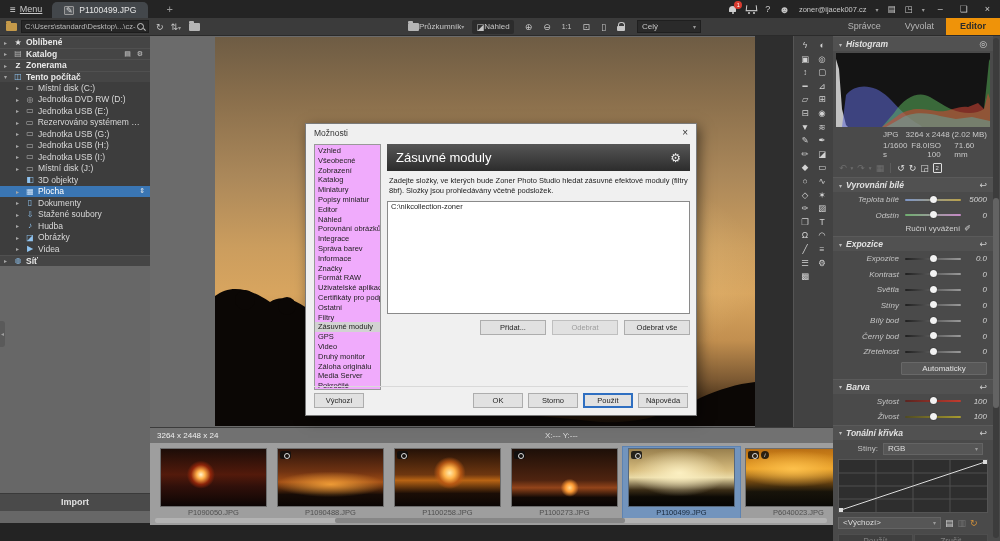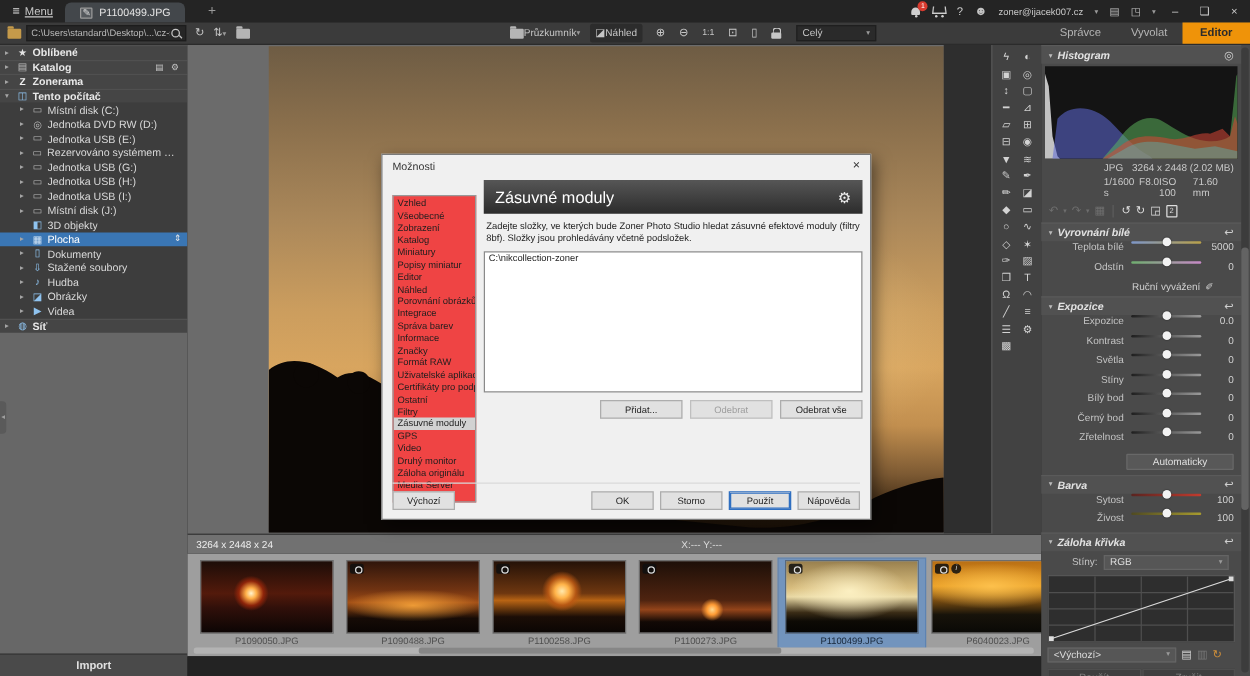--- a/index.html
+++ b/index.html
@@ -64,21 +64,21 @@
   .ti.child { padding-left:16px; }
   .ti.selected { background:#3a76b4; color:#fff; }
   .ti .arr { width:6px; font-size:6px; color:#a5a5a5; }
   .ti .ic { width:10px; text-align:center; font-size:8px; }
   .ic.c-star { color:#e3e3e3; } .ic.c-gray { color:#b9b9b9; } .ic.c-blue { color:#8fc3ef; }
   .ic.c-z { color:#f0f0f0; font-weight:bold; } .ic.c-white { color:#cfe2f5; }
   .ti .lb { overflow:hidden; text-overflow:ellipsis; }
   .ti .trail { margin-left:auto; padding-right:5px; font-size:7px; color:#c9c9c9; }
   .trail.folders::after { content:"▤ ⚙"; letter-spacing:2px; }
   .trail.updown::after { content:"⇕"; color:#eaeaea; }
-  #import-btn { left:0; top:523px; width:150px; height:18px; background:#4a4a4a; border-top:1px solid #3a3a3a; color:#e0e0e0; font-size:9px; font-weight:bold; text-align:center; line-height:17px; }
+  #import-btn { left:0; top:493px; width:150px; height:18px; background:#4a4a4a; border-top:1px solid #3a3a3a; color:#e0e0e0; font-size:9px; font-weight:bold; text-align:center; line-height:17px; }
   #side-handle { left:0; top:285px; width:5px; height:26px; background:#5a5a5a; border-radius:0 3px 3px 0; color:#9e9e9e; font-size:6px; line-height:26px; text-align:center; }
 
   
   #viewer { left:150px; top:36px; width:643px; height:391px; background:#6b6b6b; overflow:hidden; }
   #photo { position:absolute; left:65px; top:1px; width:540px; height:389px;
     background:
       radial-gradient(ellipse 62% 42% at 58% 60%, rgba(255,228,164,.48), rgba(255,228,164,0) 70%),
       linear-gradient(180deg,#6e5c44 0%,#8a6f4c 16%,#ab885a 36%,#cb9d5e 54%,#d8a55f 66%,#c28f4f 78%,#7d5a33 88%,#33210f 96%,#120b05 100%);
   }
   #photo svg { position:absolute; left:0; bottom:0; }
@@ -125,21 +125,21 @@
   .sec-head { display:flex; align-items:center; gap:4px; height:15px; padding:0 6px; background:#515151; border-top:1px solid #5a5a5a; color:#e2e2e2; font-weight:bold; font-size:8.5px;font-style:italic; }
   .sec-head .cv { font-size:6px; color:#bcbcbc; }
   .sec-head .rst { margin-left:auto; font-weight:normal; color:#cfcfcf; font-size:9px; }
   #hist-box { margin:2px 3px; width:154px; height:74px; background:#141414; }
   .inforow { display:flex; justify-content:space-between; padding:1px 6px; color:#c9c9c9;margin-left:44px; }
   #iconrow { display:flex; align-items:center; gap:4px; padding:3px 6px 4px 6px; font-size:9px; }
   #iconrow .dis { color:#6e6e6e; } #iconrow .en { color:#dedede; }
   #iconrow .tiny { font-size:5.5px; color:#6e6e6e; }
   #iconrow .sep { width:1px; height:10px; background:#5c5c5c; margin:0 2px; }
   #iconrow .doc2 { width:9px; height:10px; border:1px solid #dedede; font-size:6px; color:#dedede; text-align:center; line-height:9px; border-radius:1px; }
-  .srow { display:flex; height:15.5px; padding:0 6px; }
+  .srow { display:flex; align-items:center; height:15.5px; padding:0 6px;font-style:italic; }
   .slb { flex:1; text-align:right; padding-right:6px; white-space:nowrap; }
   .strack { position:relative; width:56px; height:2px; border-radius:1px; }
   .shandle { position:absolute; left:50%; top:-3px; margin-left:-3.5px; width:7px; height:7px; background:#f2f2f2; border-radius:50%; box-shadow:0 0 1px #000; }
   .sval { width:26px; text-align:right; color:#d2d2d2; }
   .tr-temp { background:linear-gradient(90deg,#7d96c8,#b9a14a); }
   .tr-tint { background:linear-gradient(90deg,#6fae6f,#c789c7); }
   .tr-neutral { background:linear-gradient(90deg,#1f1f1f,#9a9a9a); }
   .tr-sat { background:linear-gradient(90deg,#5a2420,#c23b2e); }
   .tr-vib { background:linear-gradient(90deg,#4f4a22,#a79b2f); }
   #manual-wb { display:flex; justify-content:flex-end; align-items:center; gap:4px; padding:1px 22px 3px 0; color:#d0d0d0; }
@@ -153,21 +153,21 @@
   #preset-row .pic { font-size:9px; color:#cfcfcf; }
   #preset-row .pic.dis { color:#757575; }
   #preset-row .pic.orange { color:#cf8f3a; }
   #rp-buttons { display:flex; gap:1px; margin:3px 5px 0 5px; }
   #rp-buttons .rbtn { flex:1; height:14px; background:#3f3f3f; border:1px solid #4e4e4e; color:#7e7e7e; text-align:center; line-height:13px; font-size:8.5px; }
 
   
   #dialog { left:305px; top:123px; width:392px; height:293px; background:#f0f0f0; border:1px solid #7a7a7a; box-shadow:3px 4px 12px rgba(0,0,0,.5); color:#1e1e1e; font-size:7.5px; }
   #dlg-title { display:flex; align-items:center; height:17px; padding:0 8px; font-size:8.5px; color:#333; }
   #dlg-close { margin-left:auto; font-size:10px; color:#333; }
-  #dlg-nav { position:absolute; left:8px; top:32px; width:67px; height:246px; background:#ef4444; border:1px solid #999; overflow:hidden; padding:1px 0; }
+  #dlg-nav { position:absolute; left:8px; top:20px; width:67px; height:246px; background:#f0abfc; border:1px solid #999; overflow:hidden; padding:1px 0; }
   .nav-item { height:9.8px; line-height:9.8px; padding-left:3px; white-space:nowrap; overflow:hidden; }
   .nav-item.sel { background:#d2d2d2; }
   #dlg-main { position:absolute; left:81px; top:20px; width:303px; }
   #dlg-head { display:flex; align-items:center; height:27px; background:linear-gradient(180deg,#565656,#2c2c2c); color:#fff; padding:0 9px; }
   #dlg-head .h { font-size:13px; }
   #dlg-head .gear { margin-left:auto; font-size:12px; color:#efefef; }
   #dlg-desc { padding:5px 2px 0 2px; line-height:10px; color:#222; }
   #dlg-listbox { margin-top:5px; width:303px; height:113px; background:#fff; border:1px solid #8a8a8a; padding:0 3px; }
   #dlg-listbox .fitem { height:9px; }
   #dlg-rowbtns { display:flex; justify-content:flex-end; gap:6px; margin-top:6px; }
@@ -719,21 +719,21 @@
           <span class="slb">Živost</span>
           <span class="strack tr-vib">
             <span class="shandle"></span>
           </span>
           <span class="sval">100</span>
         </div>
       </div>
 
     <div class="sec-head">
       <span class="cv">▾</span>
-      <span>Záloha křivka</span>
+      <span>Tonální křivka</span>
       <span class="rst">↩</span>
     </div>
     <div id="kanal-row">
       <span>Stíny:</span>
       <span class="dd" id="kanal-dd">
         <span>RGB</span>
         <span class="carret">▾</span>
       </span>
     </div>
     <div id="curve-box">

